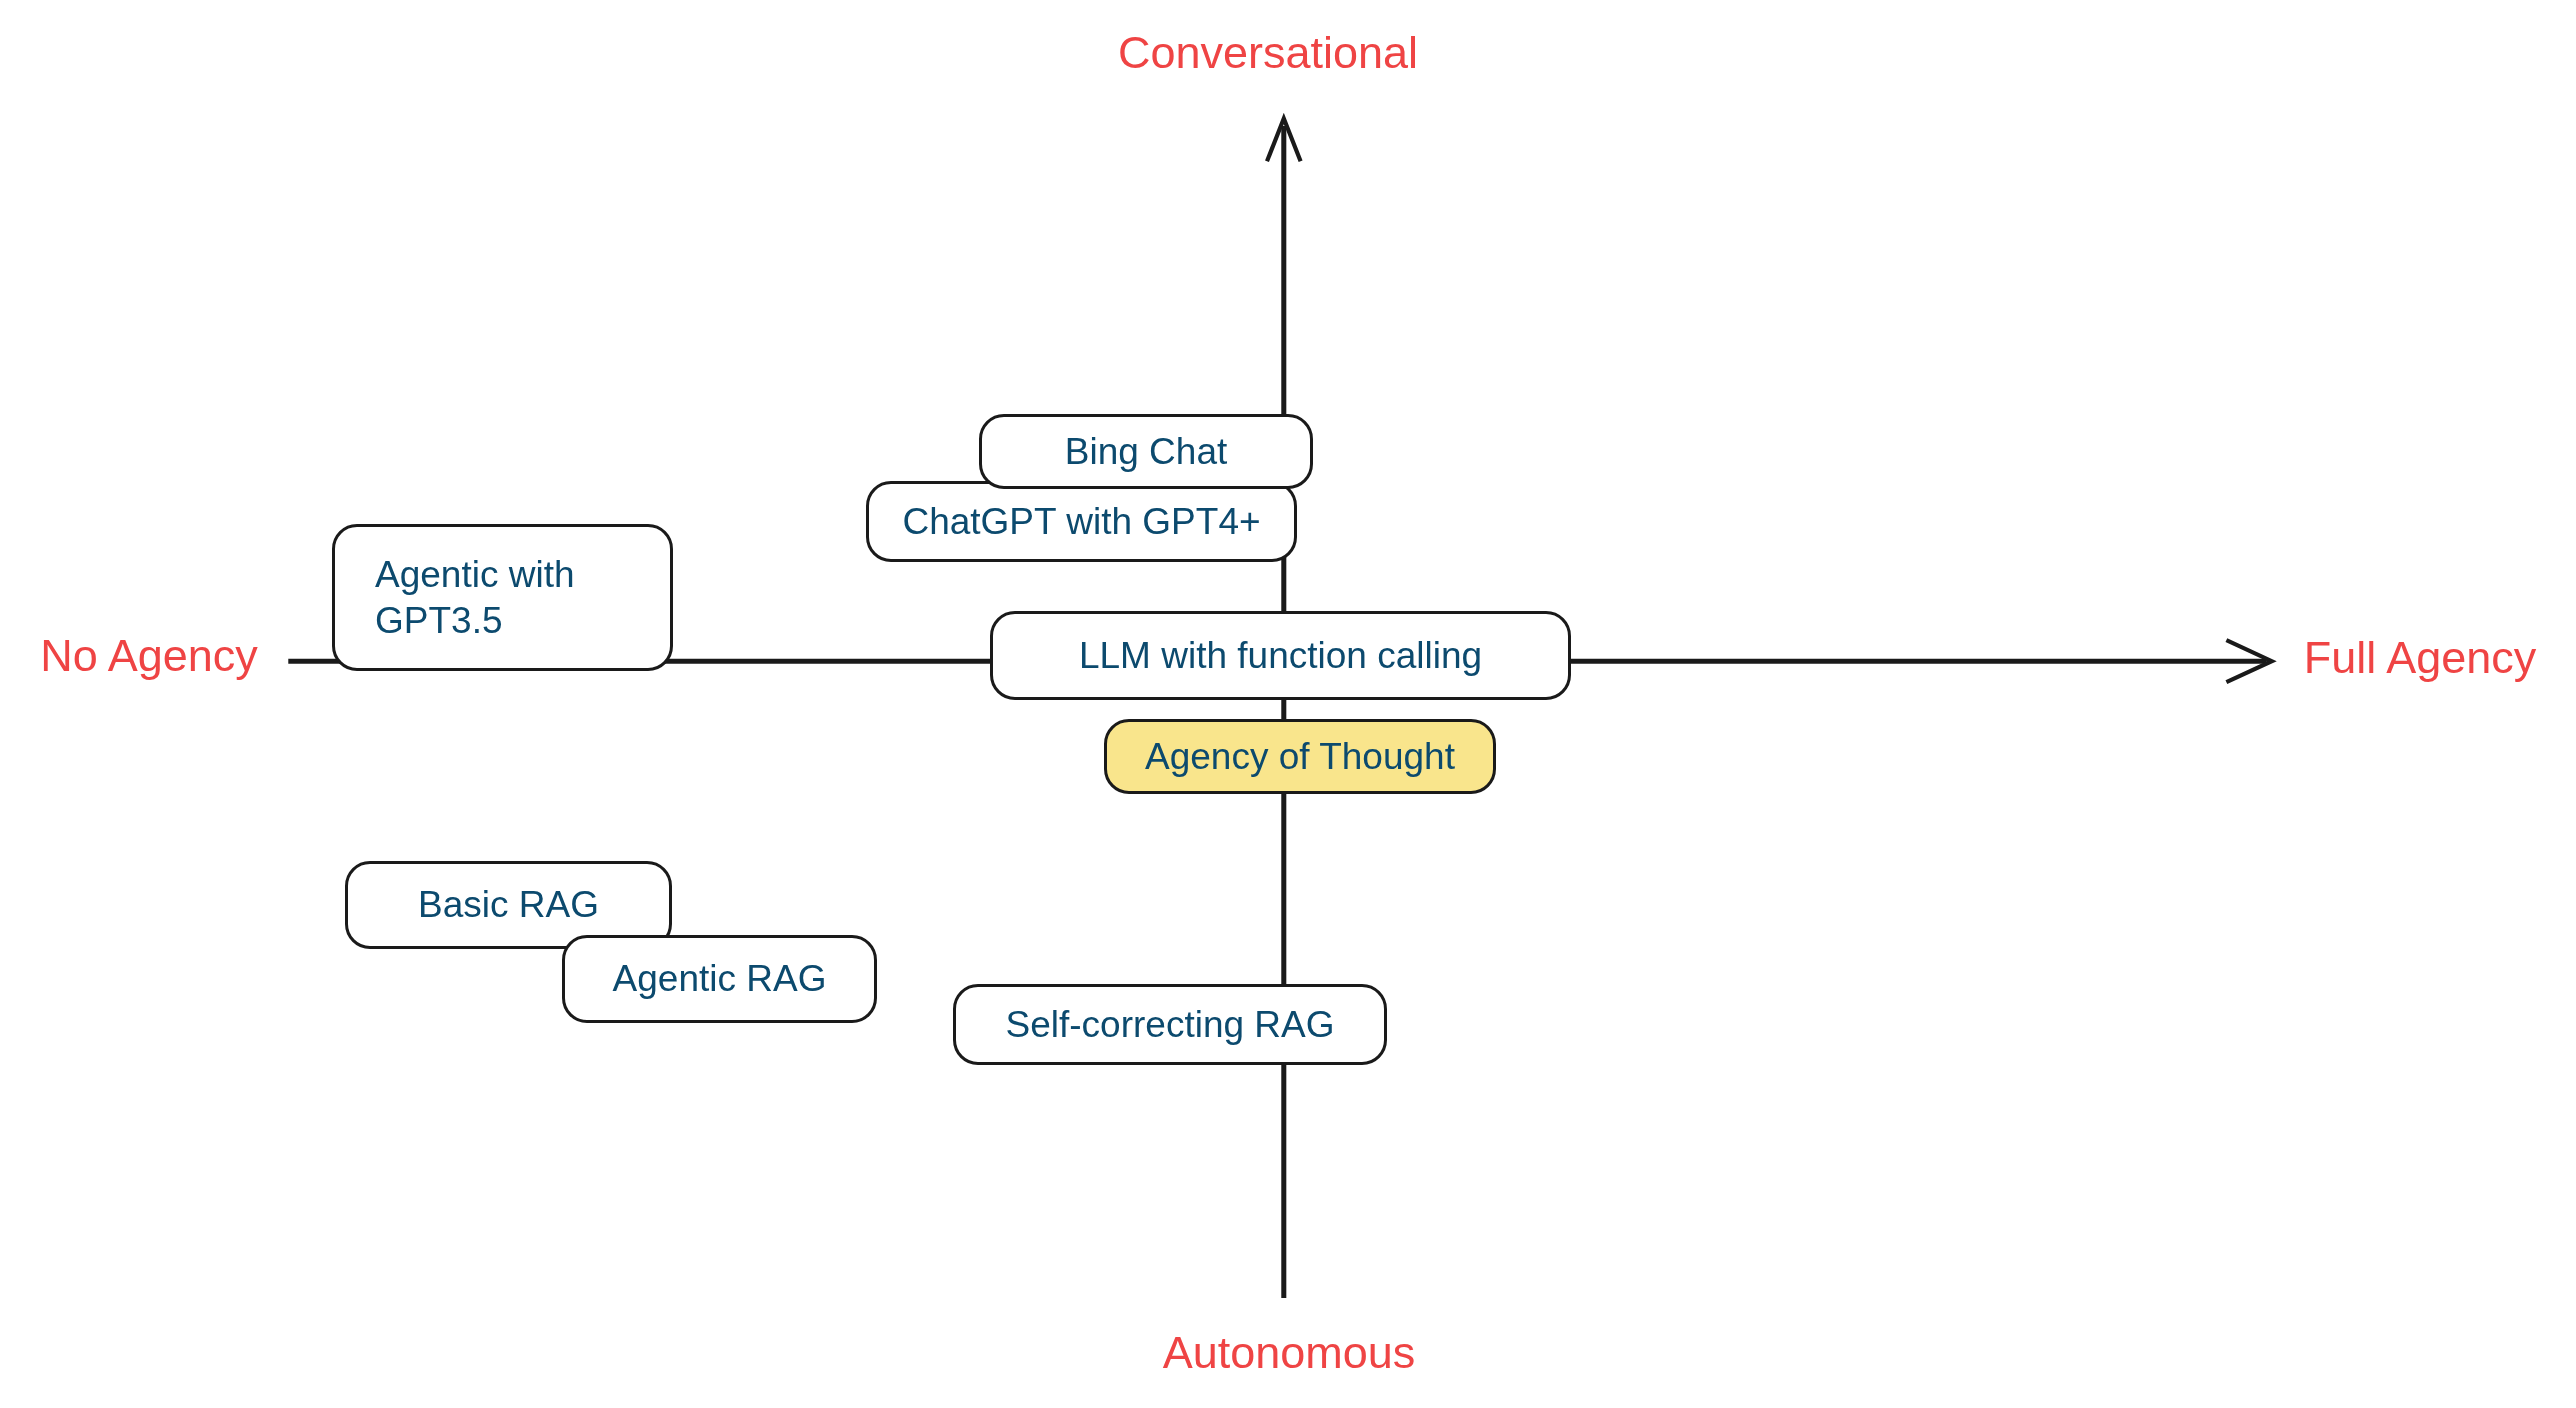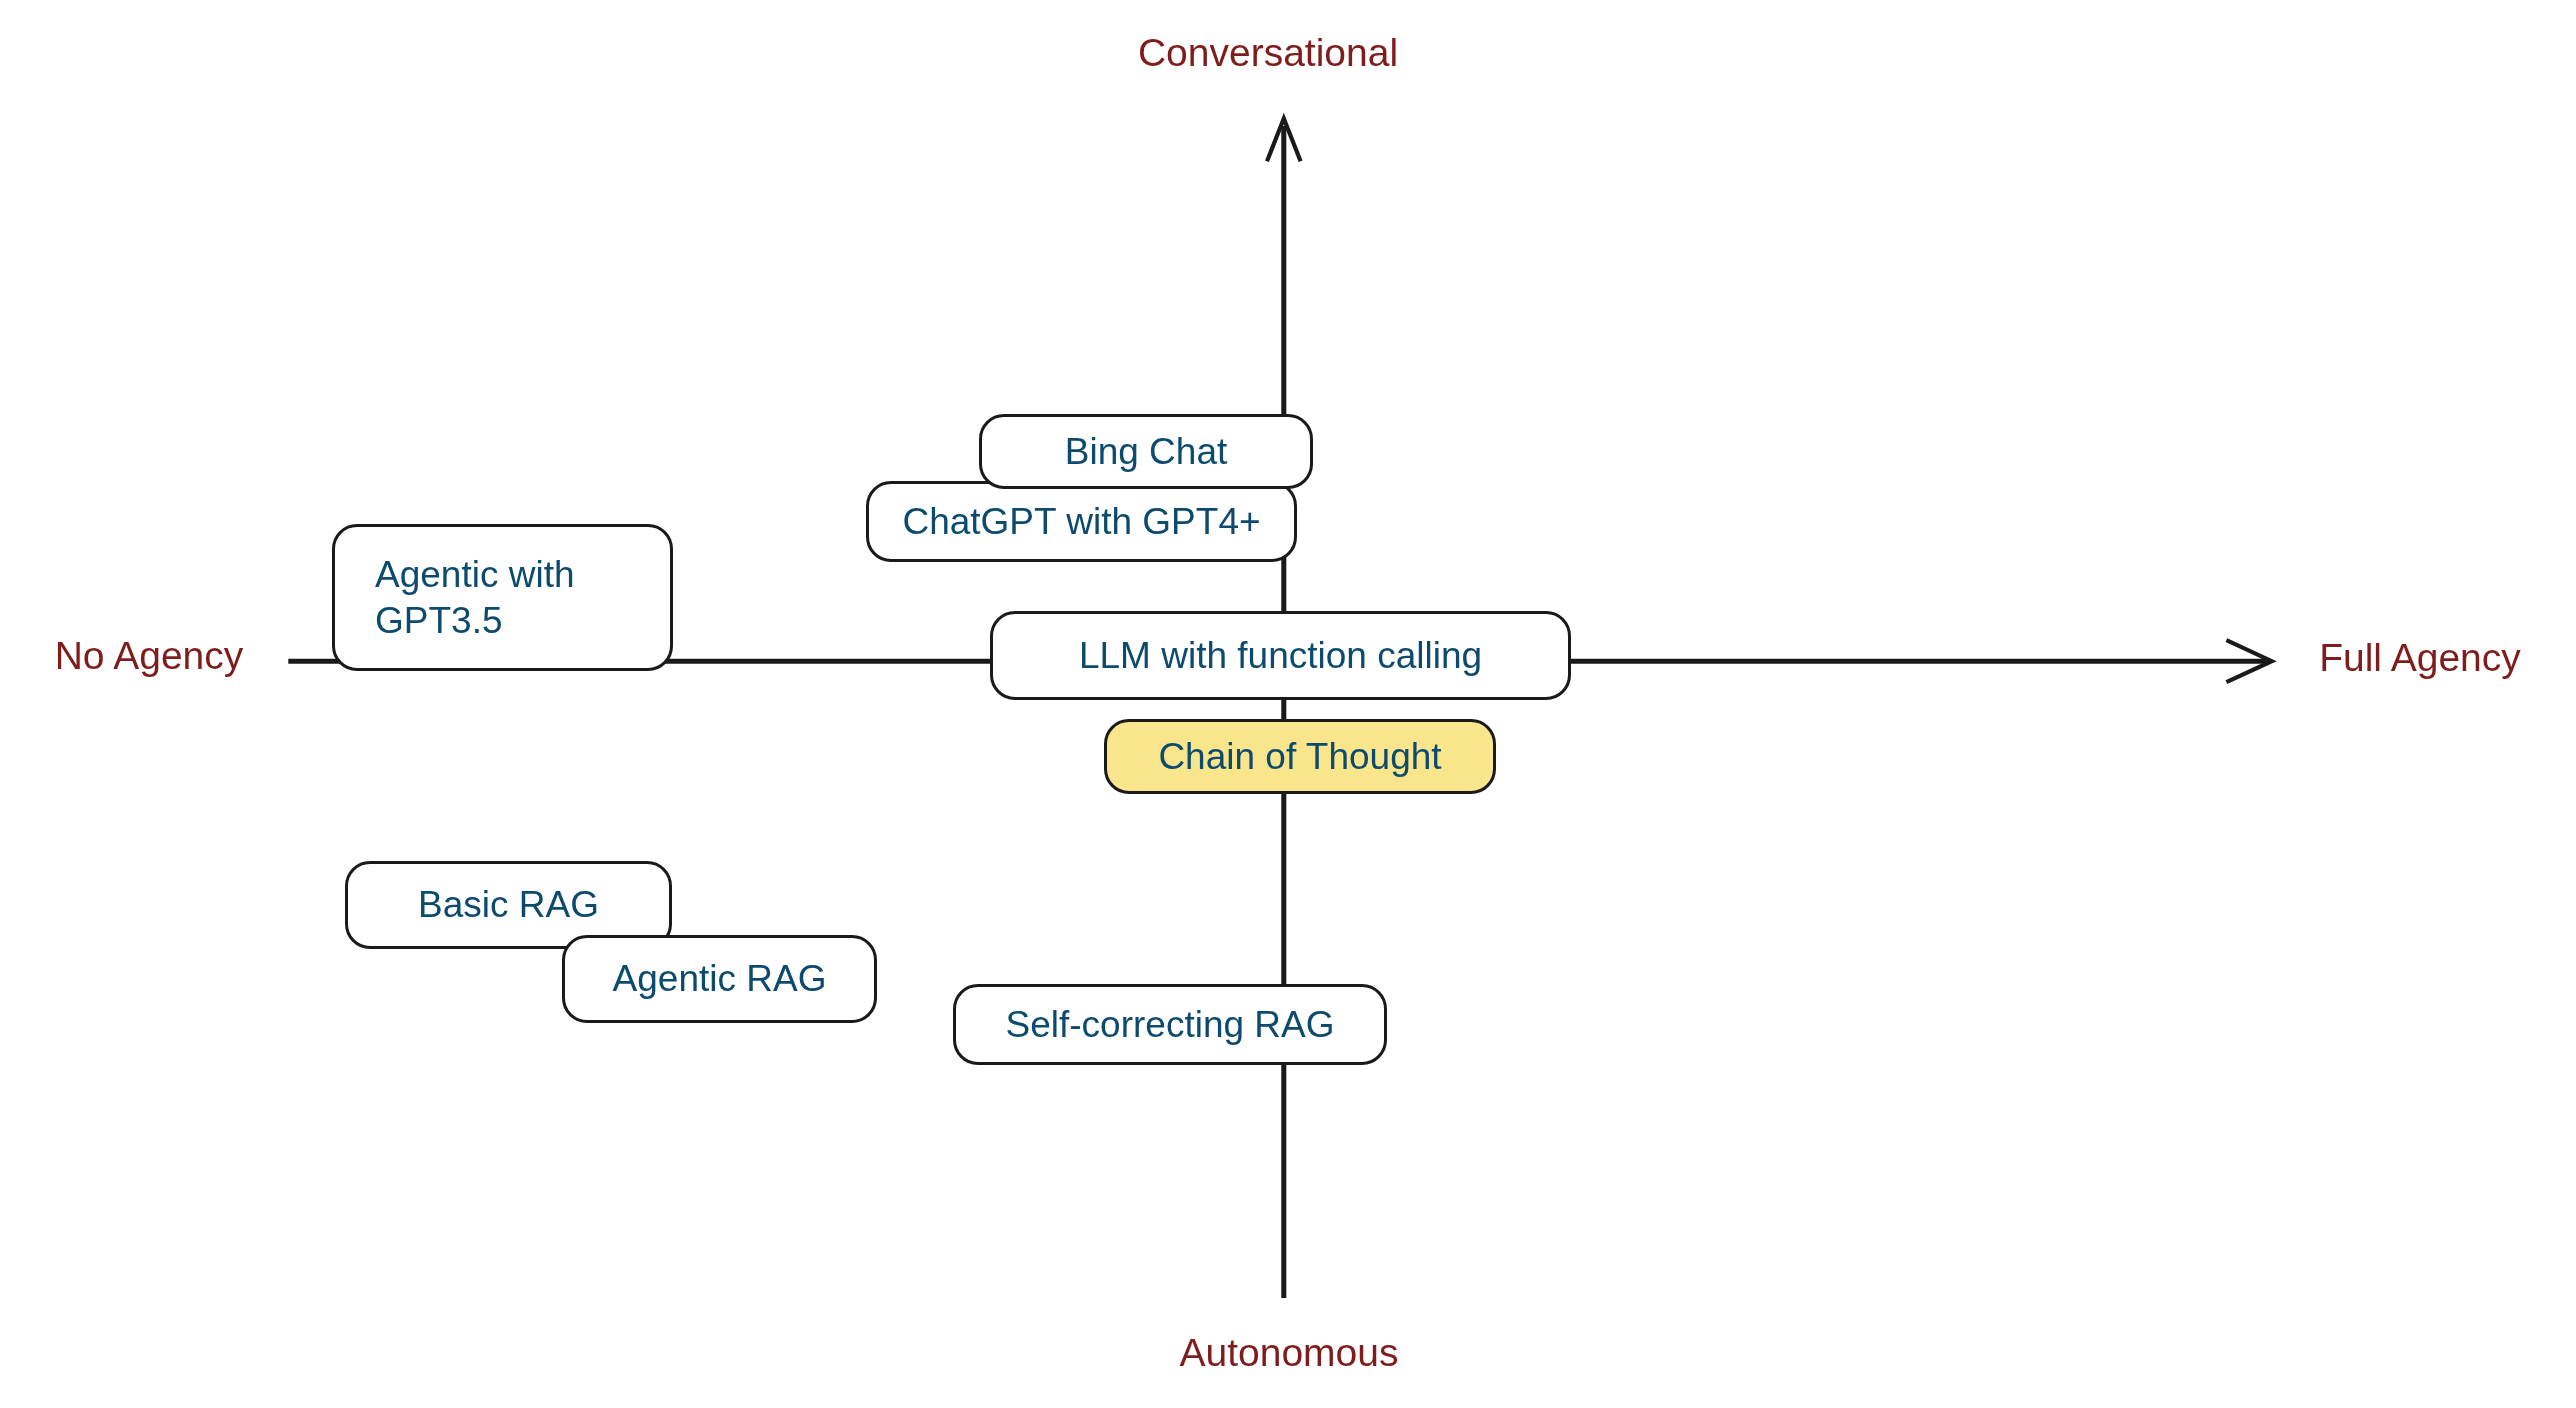--- a/index.html
+++ b/index.html
@@ -17,24 +17,24 @@
     overflow: hidden;
   }
   #axes {
     position: absolute;
     left: 0; top: 0;
     z-index: 1;
   }
   .axis-label {
     position: absolute;
     transform: translate(-50%, -50%);
-    font-size: 39px;
+    font-size: 45px;
     line-height: 1.1;
     white-space: nowrap;
-    color: #7f1d1d;
+    color: #ef4444;
   }
   .node {
     position: absolute;
     box-sizing: border-box;
     border: 3.4px solid #1a1a1a;
     border-radius: 25px;
     background: #ffffff;
     display: flex;
     align-items: center;
     justify-content: center;
@@ -73,21 +73,21 @@
 
   <div class="node z3" style="left:979px; top:414px; width:334px; height:75px;">Bing Chat</div>
 
   <div class="node z2" style="left:866px; top:481px; width:431px; height:81px;">ChatGPT with GPT4+</div>
 
   <div class="node z3" style="left:332px; top:524px; width:341px; height:147px; padding:3.4px 40px;">Agentic with GPT3.5</div>
 
 
   <div class="node z2" style="left:990px; top:611px; width:581px; height:89px;">LLM with function calling</div>
 
-  <div class="node z2 highlight" style="left:1104px; top:719px; width:392px; height:75px;">Chain of Thought</div>
+  <div class="node z2 highlight" style="left:1104px; top:719px; width:392px; height:75px;">Agency of Thought</div>
 
   <div class="node z2" style="left:345px; top:861px; width:327px; height:88px;">Basic RAG</div>
 
   <div class="node z3" style="left:562px; top:935px; width:315px; height:88px;">Agentic RAG</div>
 
   <div class="node z2" style="left:921px; top:984px; width:434px; height:81px;margin-left:32px;">Self-correcting RAG</div>
 
 </div>
 
 

